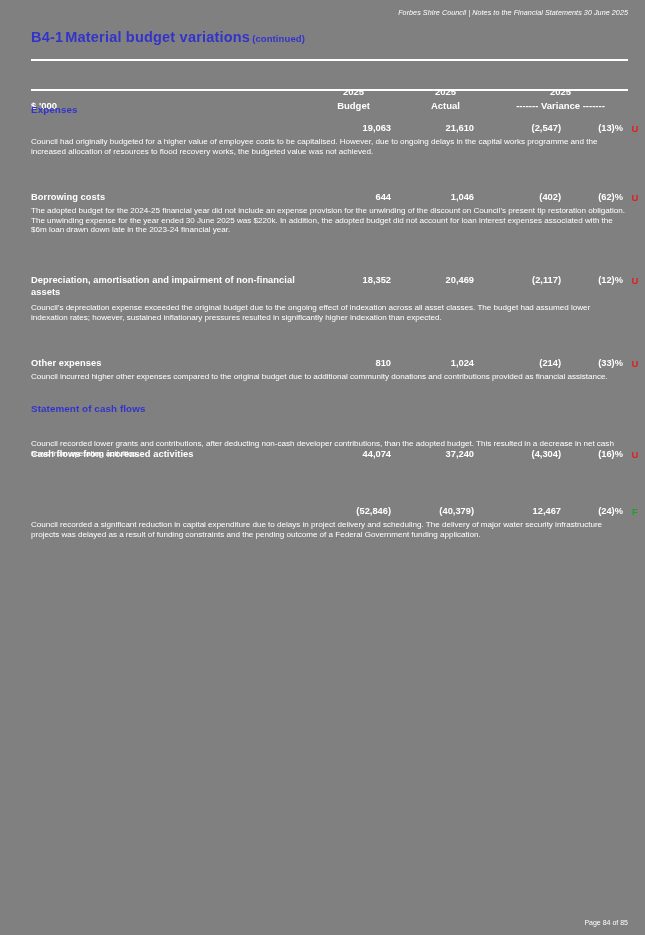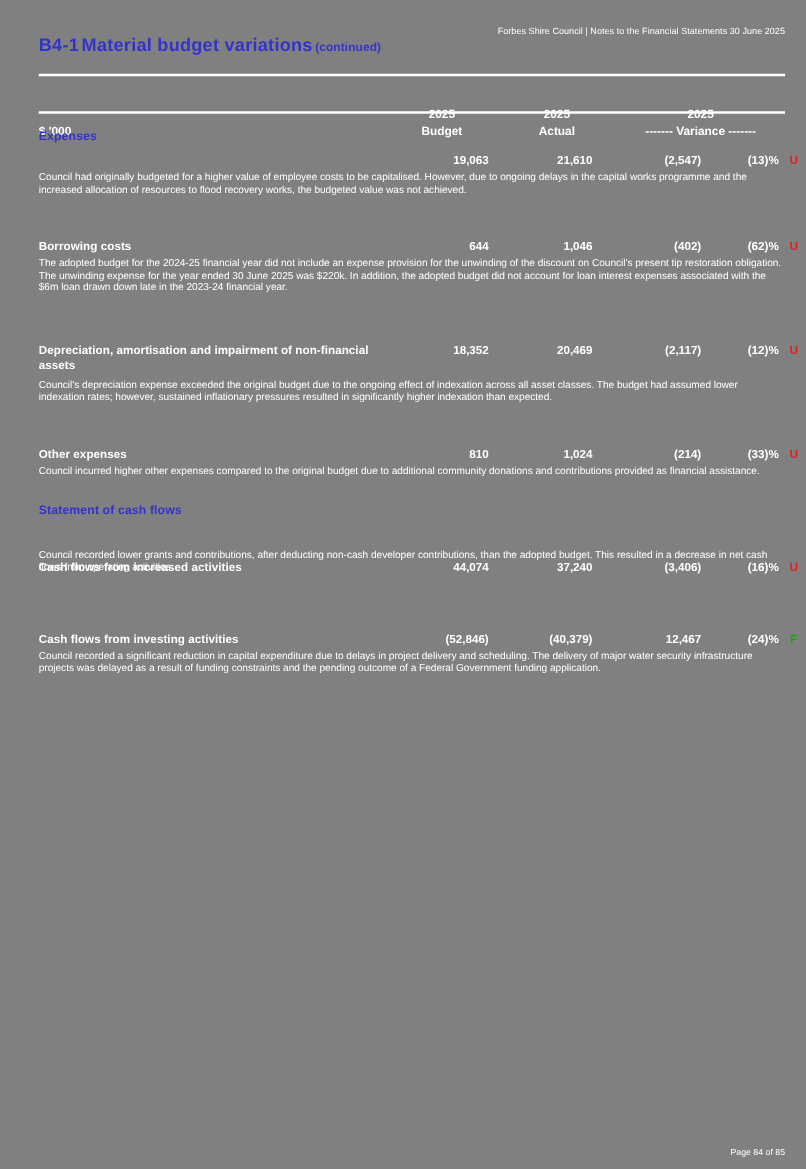--- a/index.html
+++ b/index.html
@@ -17,27 +17,28 @@
   }
   .page {
     position: relative;
     width: 645px;
     height: 935px;
     padding: 0;
     box-sizing: border-box;
   }
   .running-header {
     position: absolute;
-    top: 20px;
+    top: 8px;
     right: 17px;
     font-size: 7.2px;
     letter-spacing: 0.05px;
     color: #ffffff;
     white-space: nowrap;
     text-align: right;
+    font-style: italic;
   }
   .title-row {
     position: absolute;
     top: 29px;
     left: 31px;
     right: 20px;
     display: flex;
     align-items: baseline;
     gap: 2px;
     color: #3333cc;
@@ -238,30 +239,29 @@
   </div>
   <div class="desc" style="top:372px;">Council incurred higher other expenses compared to the original budget due to additional community donations and contributions provided as financial assistance.</div>
 
   <div class="section-head" style="top:403px;">Statement of cash flows</div>
 
   <div class="item" style="top:449px;">
     <div class="item-line">
       <div class="item-name">Cash flows from increased activities</div>
       <div class="num n-budget">44,074</div>
       <div class="num n-actual">37,240</div>
-      <div class="num n-var">(3,406)</div>
+      <div class="num n-var">(4,304)</div>
       <div class="num n-pct">(16)%</div>
       <div class="flag flag-u">U</div>
     </div>
   </div>
   <div class="desc" style="top:439px;">Council recorded lower grants and contributions, after deducting non-cash developer contributions, than the adopted budget. This resulted in a decrease in net cash flows from operating activities.</div>
 
   <div class="item" style="top:506px;">
     <div class="item-line">
-      <div class="item-name">Cash flows from investing activities</div>
       <div class="num n-budget">(52,846)</div>
       <div class="num n-actual">(40,379)</div>
       <div class="num n-var">12,467</div>
       <div class="num n-pct">(24)%</div>
       <div class="flag flag-f">F</div>
     </div>
   </div>
   <div class="desc" style="top:520px;">Council recorded a significant reduction in capital expenditure due to delays in project delivery and scheduling. The delivery of major water security infrastructure projects was delayed as a result of funding constraints and the pending outcome of a Federal Government funding application.</div>
 
   <div class="footer">Page 84 of 85</div>

